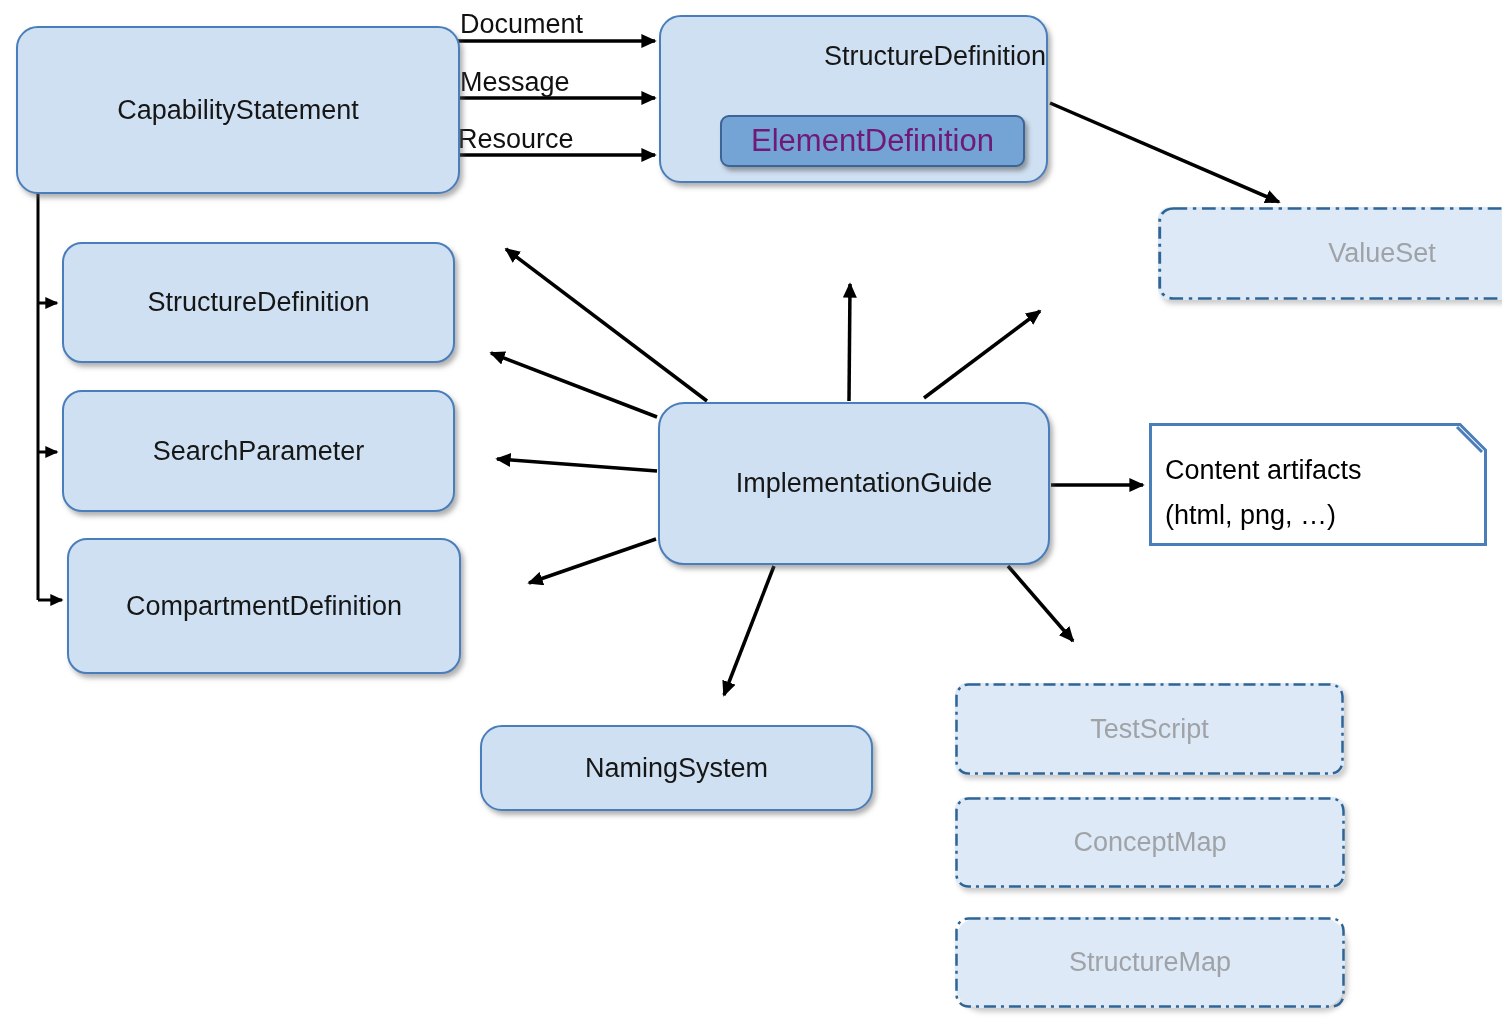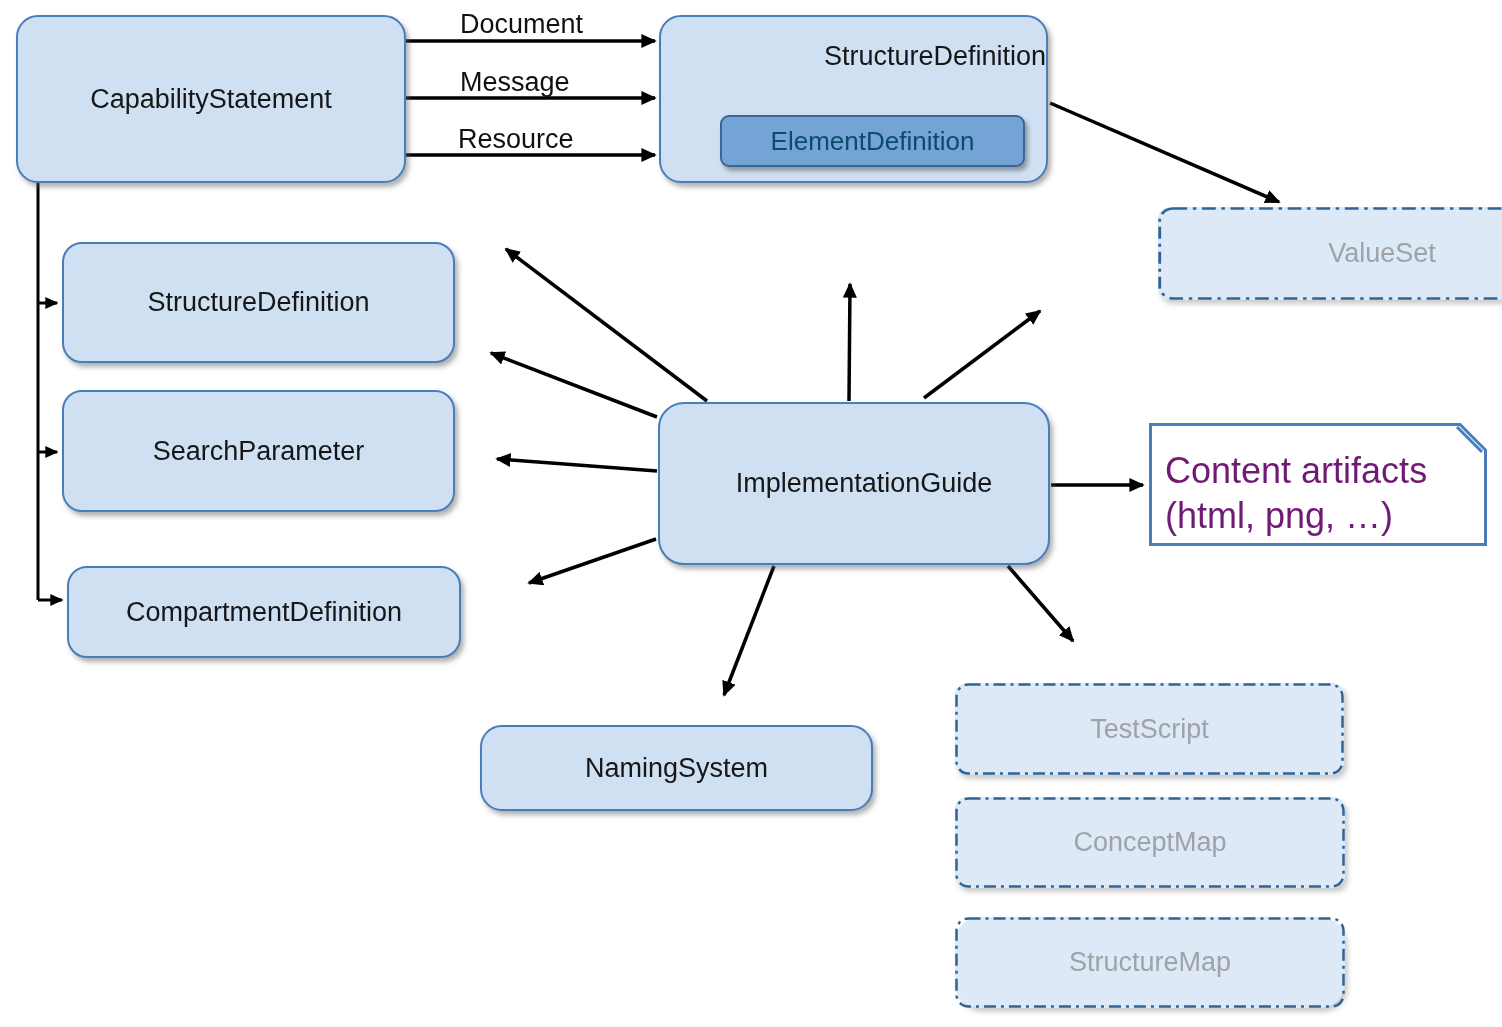--- a/index.html
+++ b/index.html
@@ -20,40 +20,40 @@
     box-shadow:3px 4px 5px rgba(100,100,100,.5);
     color:#161616; font-size:27px;
   }
   .big-radius { border-radius:26px; }
 
   .inner {
     background:var(--inner-fill,#74a3d6);
     border:2.5px solid var(--inner-border,#3c6595);
     border-radius:9px;
     box-shadow:3px 4px 4px rgba(80,80,80,.5);
-    color:#0c4a6e; font-size:26px;
+    color:#701a75; font-size:31px;
   }
 
   .dashed {
     background:var(--dashed-fill,#dde9f6);
     border-radius:12px;
     box-shadow:3px 4px 5px rgba(120,120,120,.38);
     color:var(--muted-text,#9fa3a7); font-size:27px;
   }
   .dashed svg.dashborder { position:absolute; left:0; top:0; width:100%; height:100%; }
   .dashed .lbl { position:relative; }
   .dashrect { fill:none; stroke:var(--dashed-border,#2e6496); stroke-width:2.5; stroke-dasharray:12 5 3 5; }
 
   .edge-label { position:absolute; font-size:27px; color:#111111; white-space:nowrap; }
 
   .sd-title { position:absolute; left:16px; right:0; top:24px; text-align:right; }
 
   .artifact {
     position:absolute; box-sizing:border-box;
-    color:#701a75; font-size:36px; line-height:45px;
+    color:#000000; font-size:27px; line-height:45px;
   }
   .artifact svg.shape { position:absolute; left:0; top:0; width:100%; height:100%; }
   .artifact .atext { position:relative; padding:25px 0 0 16px; }
   .shape-line { fill:#ffffff; stroke:var(--box-border,#4a7ebb); stroke-width:3; }
   .fold-line { fill:none; stroke:var(--box-border,#4a7ebb); stroke-width:3; }
 </style>
 </head>
 <body>
 
 <div class="canvas">
@@ -84,40 +84,40 @@
     <line class="edge" x1="924" y1="398" x2="1040" y2="311" marker-end="url(#arw)"></line>
     <line class="edge" x1="1051" y1="485" x2="1143" y2="485" marker-end="url(#arw)"></line>
     <line class="edge" x1="774" y1="566" x2="724" y2="695" marker-end="url(#arw)"></line>
     <line class="edge" x1="1008" y1="566" x2="1073" y2="641" marker-end="url(#arw)"></line>
   </svg>
 
   <div class="edge-label" style="left:460px; top:9px;">Document</div>
   <div class="edge-label" style="left:460px; top:67px;">Message</div>
   <div class="edge-label" style="left:458px; top:124px;">Resource</div>
 
-  <div class="node solid" style="left:16px; top:15px; width:390px; height:168px;align-items:center;">
+  <div class="node solid" style="left:16px; top:26px; width:444px; height:168px;align-items:center;">
     <span>CapabilityStatement</span>
   </div>
 
   <div class="node solid" style="left:659px; top:15px; width:389px; height:168px;">
     <div class="sd-title">StructureDefinition</div>
     <div class="node inner" style="left:59px; top:98px; width:305px; height:52px;">
       <span>ElementDefinition</span>
     </div>
   </div>
 
   <div class="node solid" style="left:62px; top:242px; width:393px; height:121px; border-radius:20px;">
     <span>StructureDefinition</span>
   </div>
 
   <div class="node solid" style="left:62px; top:390px; width:393px; height:122px; border-radius:20px;">
     <span>SearchParameter</span>
   </div>
 
-  <div class="node solid" style="left:67px; top:538px; width:394px; height:92px; border-radius:20px;margin-top:28px;">
+  <div class="node solid" style="left:67px; top:538px; width:394px; height:136px; border-radius:20px;">
     <span>CompartmentDefinition</span>
   </div>
 
   <div class="node solid big-radius" style="left:658px; top:402px; width:392px; height:163px;padding-left:20px;">
     <span>ImplementationGuide</span>
   </div>
 
   <div class="node solid" style="left:480px; top:725px; width:393px; height:86px;">
     <span>NamingSystem</span>
   </div>

